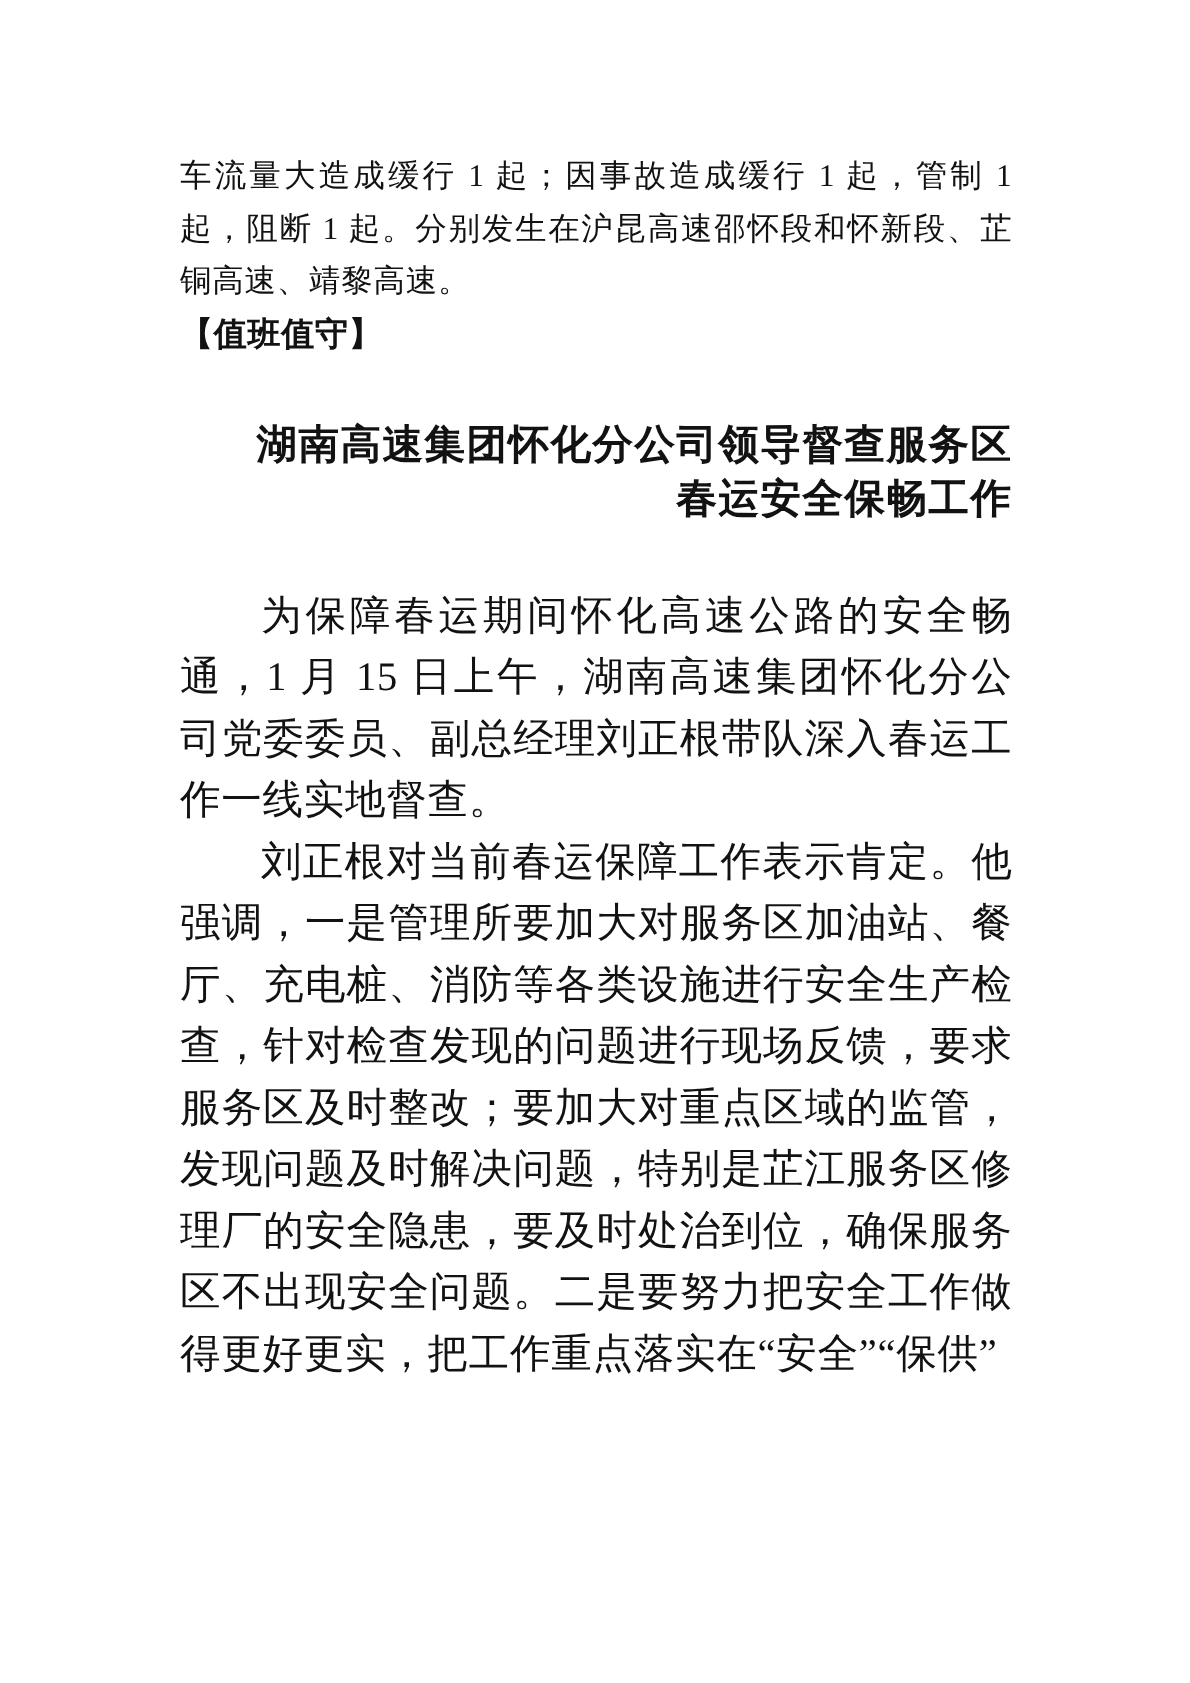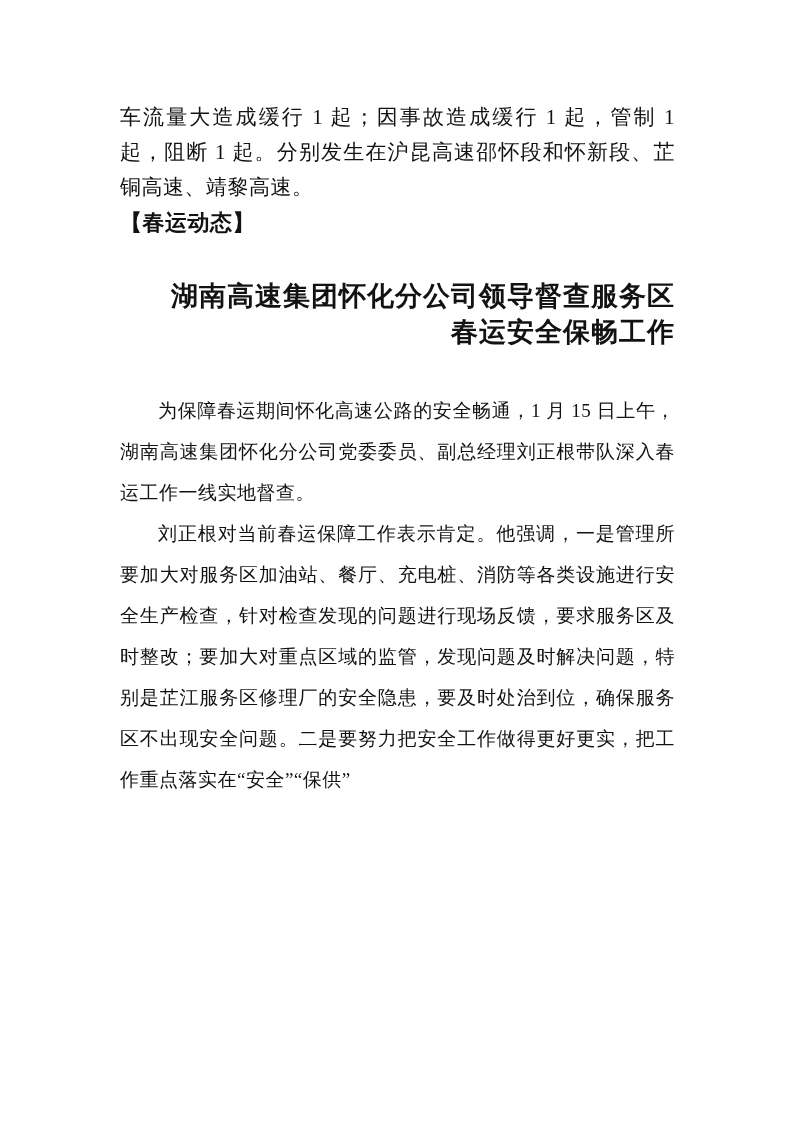--- a/index.html
+++ b/index.html
@@ -35,37 +35,37 @@
   .article-title {
     font-size: 27px;
     line-height: 36px;
     font-weight: bold;
     text-align: right;
     margin: 38px 0 40px 0;
     font-family: "Liberation Sans", "DejaVu Sans", sans-serif;
     letter-spacing: 1px;
   }
   .body-para {
-    font-size: 19px;
+    font-size: 27px;
     line-height: 41px;
     text-align: justify;
     text-justify: inter-character;
     text-indent: 2em;
     letter-spacing: 0.5px;
   }
   .body-para .seg-bold { font-weight: normal; margin-top: 43px; }
 </style>
 </head>
 <body>
 
 <div class="page">
 
   <p class="cont-para">车流量大造成缓行 1 起；因事故造成缓行 1 起，管制 1 起，阻断 1 起。分别发生在沪昆高速邵怀段和怀新段、芷铜高速、靖黎高速。</p>
 
-  <p class="section-marker">【春运动态】</p>
+  <p class="section-marker">【值班值守】</p>
 
   <h1 class="article-title">
     <span>湖南高速集团怀化分公司领导督查服务区</span><br>
     <span>春运安全保畅工作</span>
   </h1>
 
   <p class="body-para"><span>为保障春运期间怀化高速公路的安全畅通，1 月 15 日上午，湖南高速集团怀化分公司党委委员、副总经理刘正根带队深入春运工作一线实地督查。</span></p>
 
 
   <p class="body-para"><span>刘正根对当前春运保障工作表示肯定。</span><span class="seg-bold">他强调，一是</span><span>管理所要加大对服务区加油站、餐厅、充电桩、消防等各类设施进行安全生产检查，针对检查发现的问题进行现场反馈，要求服务区及时整改；要加大对重点区域的监管，发现问题及时解决问题，特别是芷江服务区修理厂的安全隐患，要及时处治到位，确保服务区不出现安全问题。</span><span class="seg-bold">二是</span><span>要努力把安全工作做得更好更实，把工作重点落实在“安全”“保供”</span></p>

